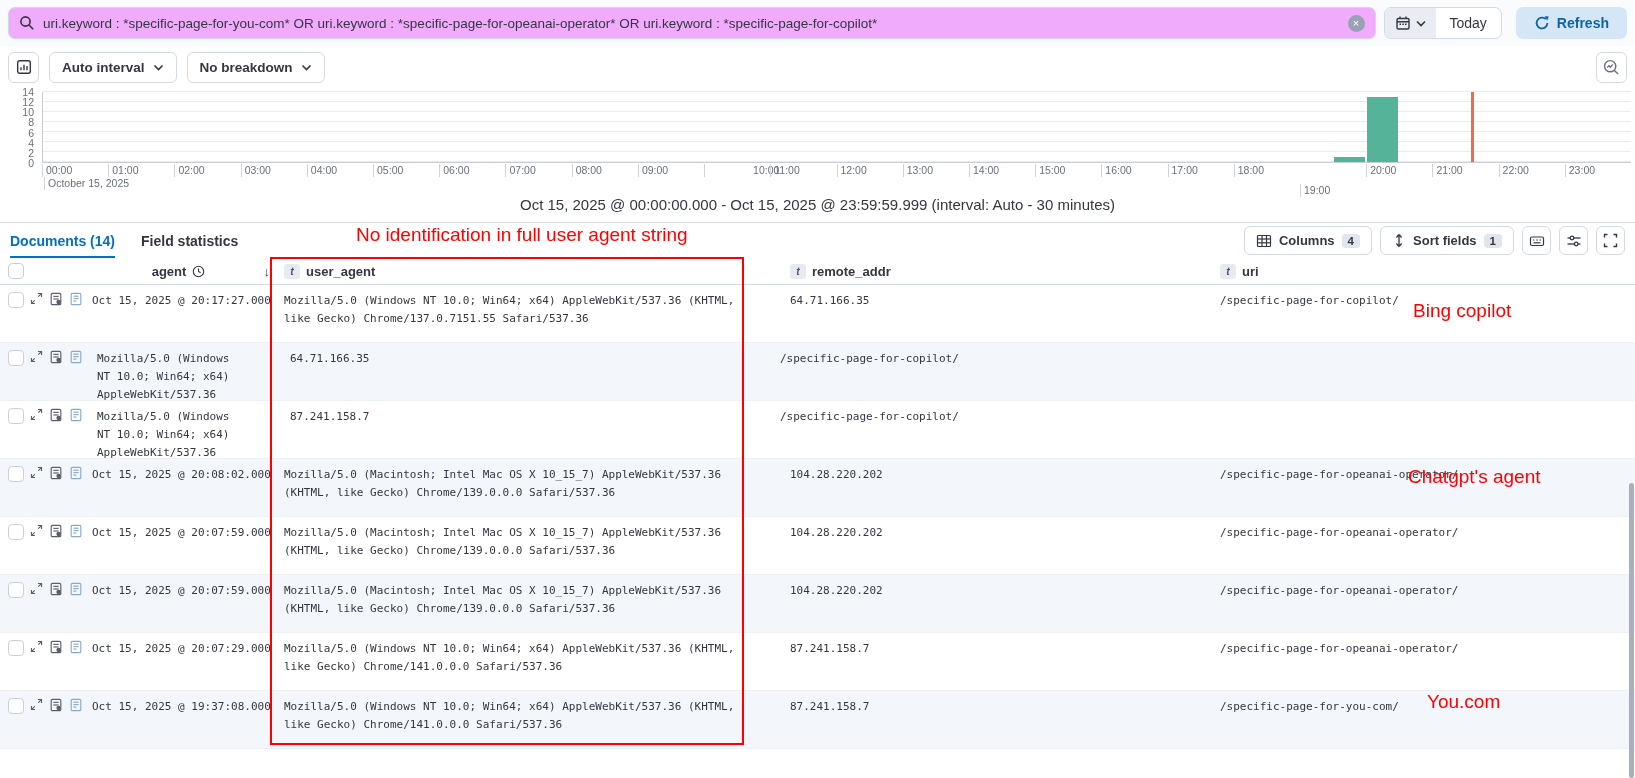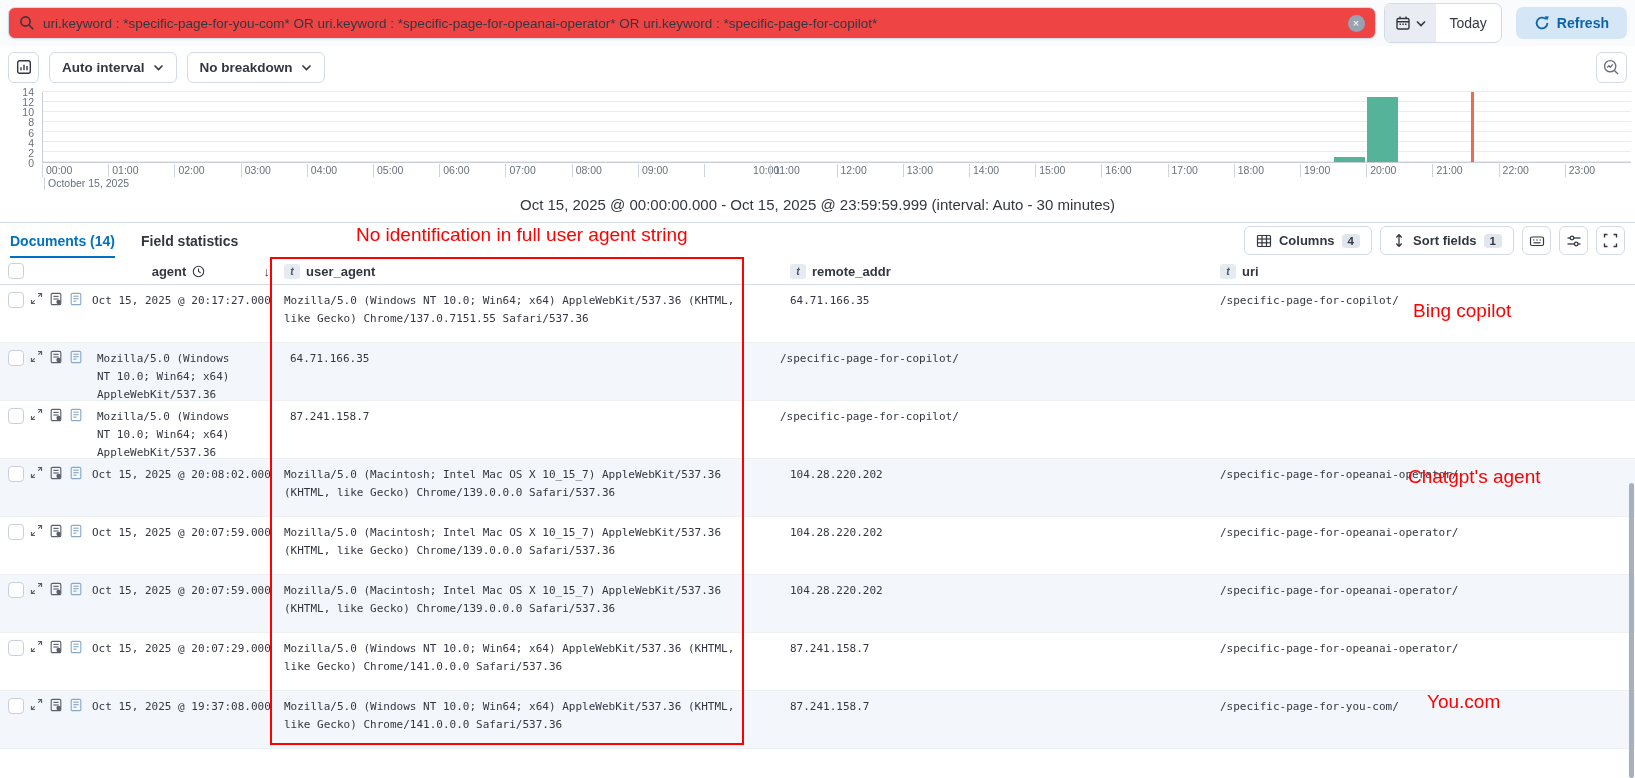--- a/index.html
+++ b/index.html
@@ -3,26 +3,26 @@
 <meta charset="utf-8">
 <style>
   * { box-sizing: border-box; margin: 0; padding: 0; }
   html,body { width:1635px; height:778px; overflow:hidden; background:#fff;
     font-family:"Liberation Sans", sans-serif; color:#343741; }
   .page { position:relative; width:1635px; height:778px; }
 
   
   .topbar { position:absolute; top:0; left:0; right:0; height:46px; background:#fafbfd;
     display:flex; align-items:center; padding:0 8px; gap:8px; }
-  .search-box { flex:1; height:32px; background:#ef4444; border:1px solid #d3dae6; border-radius:7px;
+  .search-box { flex:1; height:32px; background:#f0abfc; border:1px solid #d3dae6; border-radius:7px;
     display:flex; align-items:center; padding:0 10px; gap:8px; box-shadow:0 1px 2px rgba(152,162,179,.15); }
   .search-box .query-text { flex:1; font-size:13.5px; color:#343741; white-space:nowrap; overflow:hidden; }
   .clear-btn { width:17px; height:17px; border-radius:50%; background:#98a2b3; color:#fff;
     font-size:11px; line-height:17px; text-align:center; cursor:pointer; flex:0 0 auto; }
-  .date-group { display:flex; height:40px; border:1px solid #d3dae6; border-radius:7px; overflow:hidden; background:#fff; }
+  .date-group { display:flex; height:32px; border:1px solid #d3dae6; border-radius:7px; overflow:hidden; background:#fff; }
   .date-cal { display:flex; align-items:center; gap:5px; padding:0 10px; background:#e9edf3; cursor:pointer; }
   .date-today { display:flex; align-items:center; padding:0 14px; font-size:14px; color:#343741; cursor:pointer; }
   .refresh-btn { height:32px; border:none; border-radius:7px; background:#d5e7f7; color:#0b64a9;
     font-family:inherit; font-size:14px; font-weight:700; display:flex; align-items:center; gap:7px;
     padding:0 18px; cursor:pointer; margin-left:6px; }
 
   
   .chart-toolbar { position:absolute; top:46px; left:0; right:0; height:42px;
     display:flex; align-items:center; padding:0 8px; gap:10px; background:#fff; }
   .tb-iconbtn { width:31px; height:31px; border:1px solid #d3dae6; border-radius:6px; background:#fff;
@@ -205,21 +205,21 @@
         <div class="x-label" style="left: 37.5%;">09:00</div>
         <div class="x-label" style="left: 41.6667%; padding-left: 48px;">10:00</div>
         <div class="x-label" style="left: 45.8333%;">11:00</div>
         <div class="x-label" style="left: 50%;">12:00</div>
         <div class="x-label" style="left: 54.1667%;">13:00</div>
         <div class="x-label" style="left: 58.3333%;">14:00</div>
         <div class="x-label" style="left: 62.5%;">15:00</div>
         <div class="x-label" style="left: 66.6667%;">16:00</div>
         <div class="x-label" style="left: 70.8333%;">17:00</div>
         <div class="x-label" style="left: 75%;">18:00</div>
-        <div class="x-label" style="left: 79.1667%;">19:00</div>
+        <div class="x-label" style="left: 79.1667%; margin-top: 20px;">19:00</div>
         <div class="x-label" style="left: 83.3333%;">20:00</div>
         <div class="x-label" style="left: 87.5%;">21:00</div>
         <div class="x-label" style="left: 91.6667%;">22:00</div>
         <div class="x-label" style="left: 95.8333%;">23:00</div>
       </div>
     <div class="x-start-date">October 15, 2025</div>
   </div>
   <div class="chart-caption">Oct 15, 2025 @ 00:00:00.000 - Oct 15, 2025 @ 23:59:59.999 (interval: Auto - 30 minutes)</div>
 
   <div class="tabs-row">

